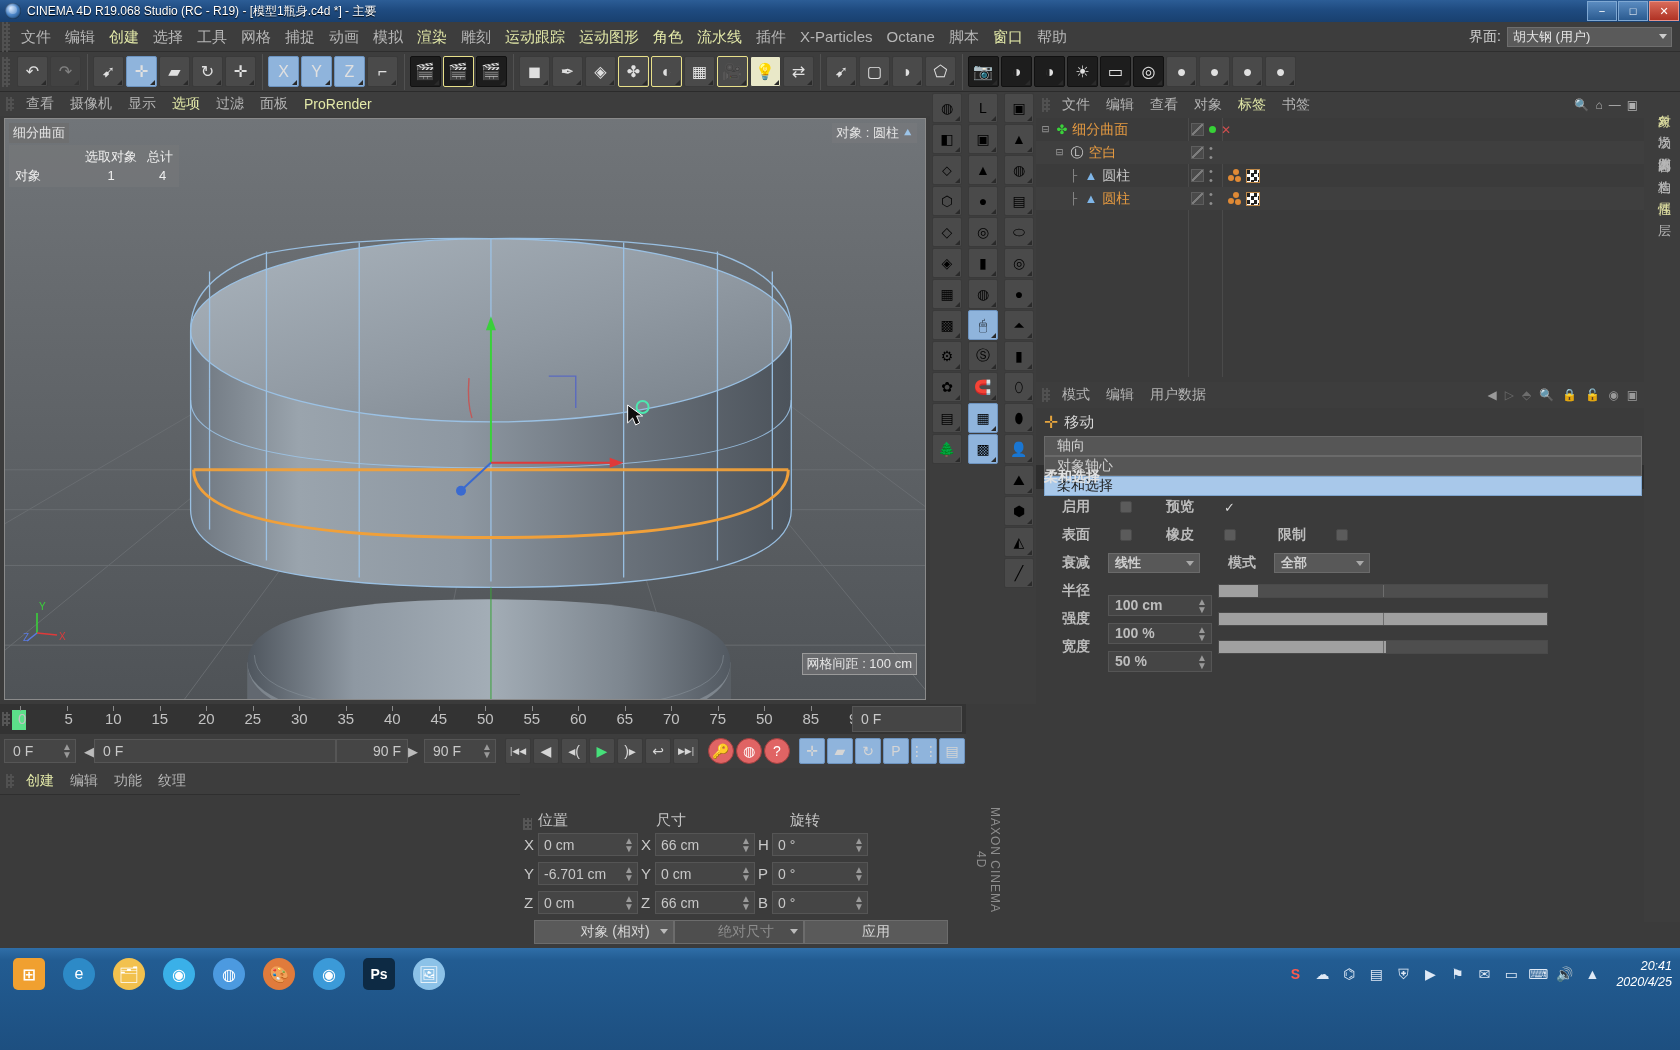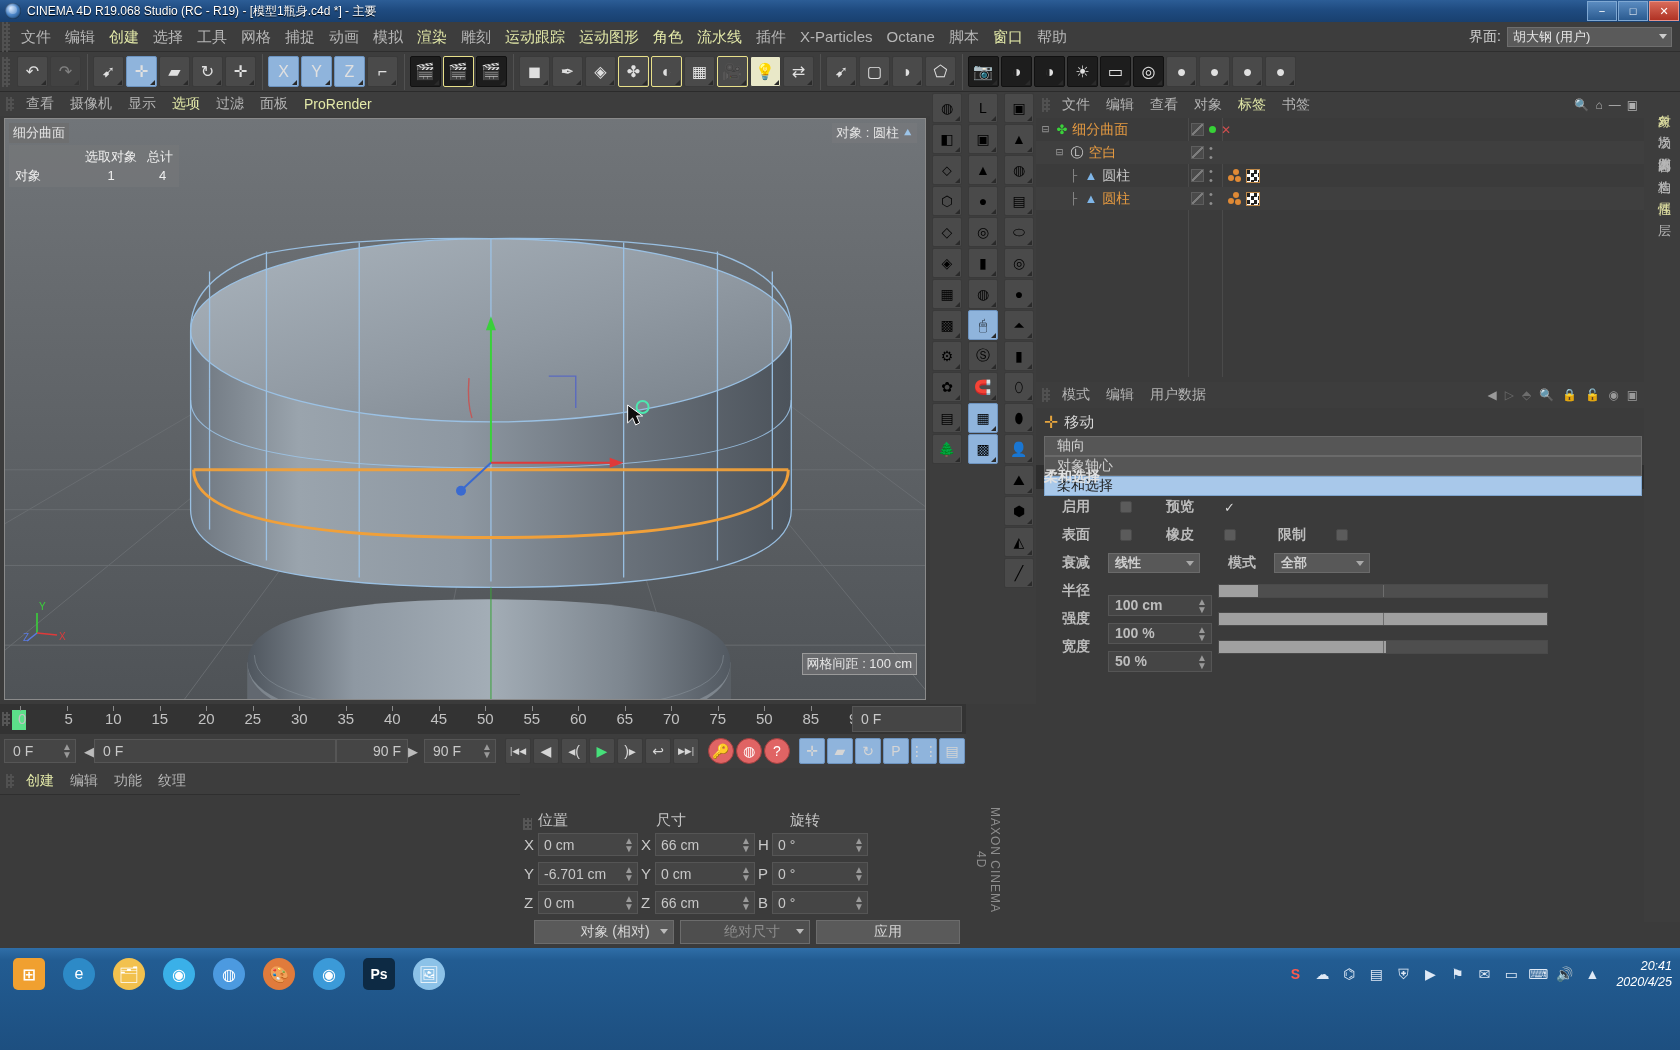--- a/index.html
+++ b/index.html
@@ -887,21 +887,21 @@
         </div>
         <div class="cm-row">
           <span class="cm-ax">Z</span>
           <span class="cm-in">0 cm<span class="sp">▲<br>▼</span></span>
           <span class="cm-ax" style="margin-left:3px;">Z</span>
           <span class="cm-in">66 cm<span class="sp">▲<br>▼</span></span>
           <span class="cm-ax" style="margin-left:3px;">B</span>
           <span class="cm-in" style="width:96px;">0 °<span class="sp">▲<br>▼</span></span>
         </div>
       </div>
-    <div class="cm-row" style="padding-left:14px;gap:6px;">
+    <div class="cm-row" style="padding-left:14px;">
       <span class="cm-btn" style="width:140px;padding-left:22px;">
         <span>对象 (相对)</span>
           <span class="arr"></span>
       </span>
       <span class="cm-btn dis" style="width:130px;padding-left:14px;">
         <span>绝对尺寸</span>
           <span class="arr"></span>
       </span>
       <span class="cm-btn" style="width:144px;">应用</span>
     </div>

